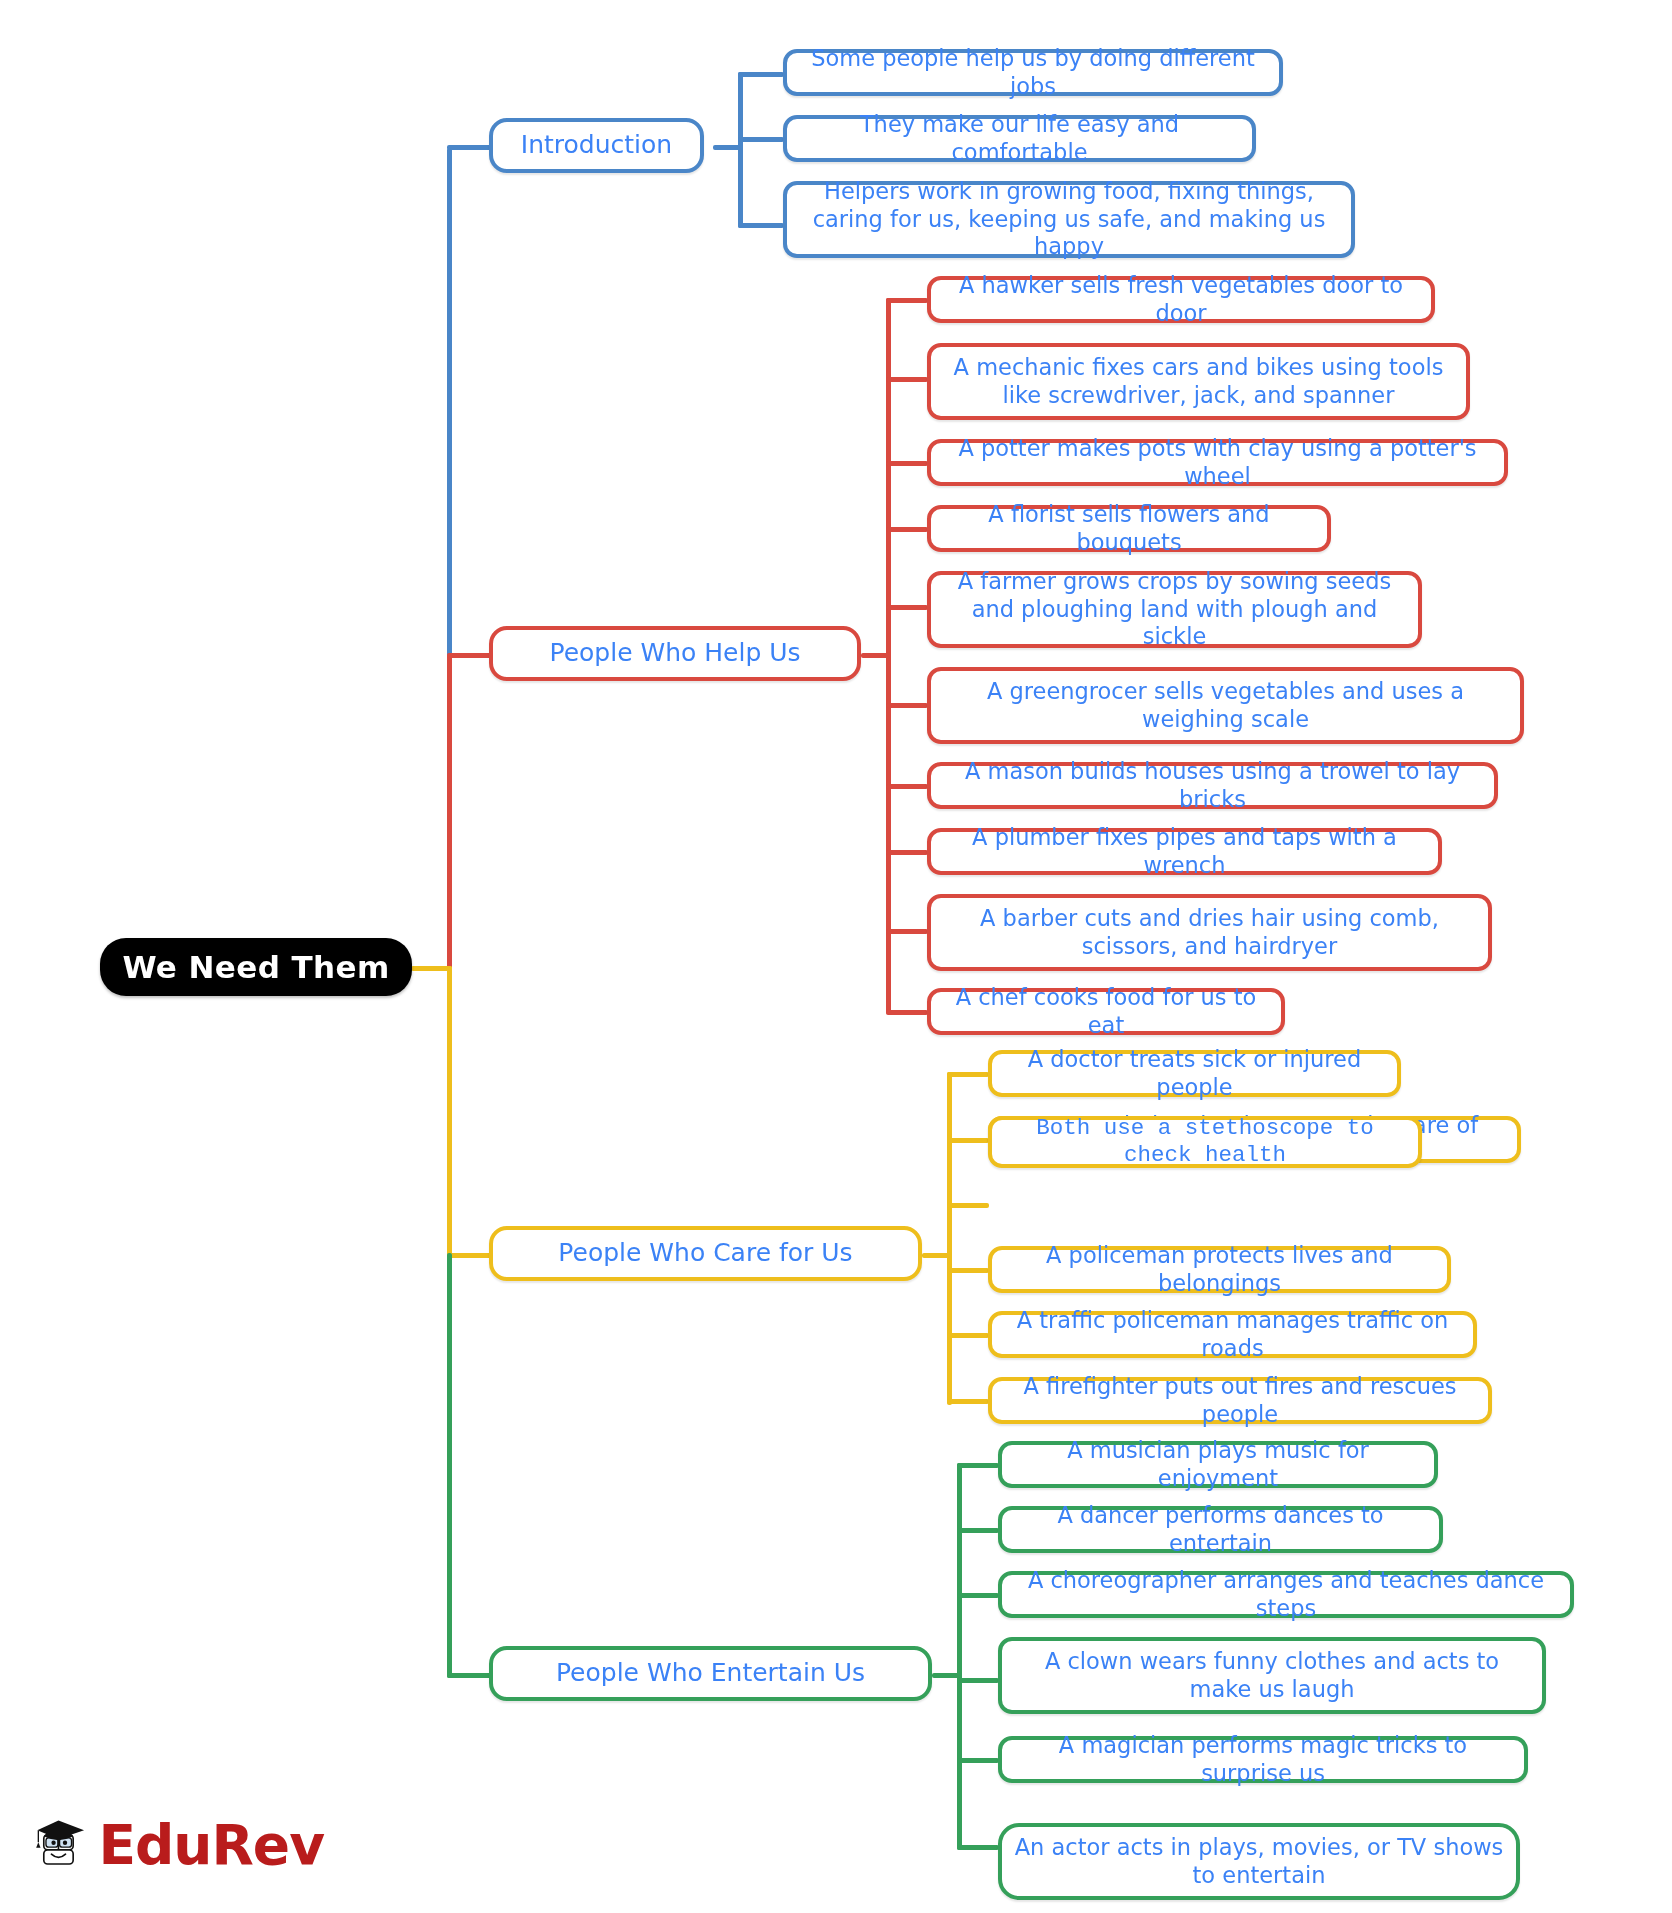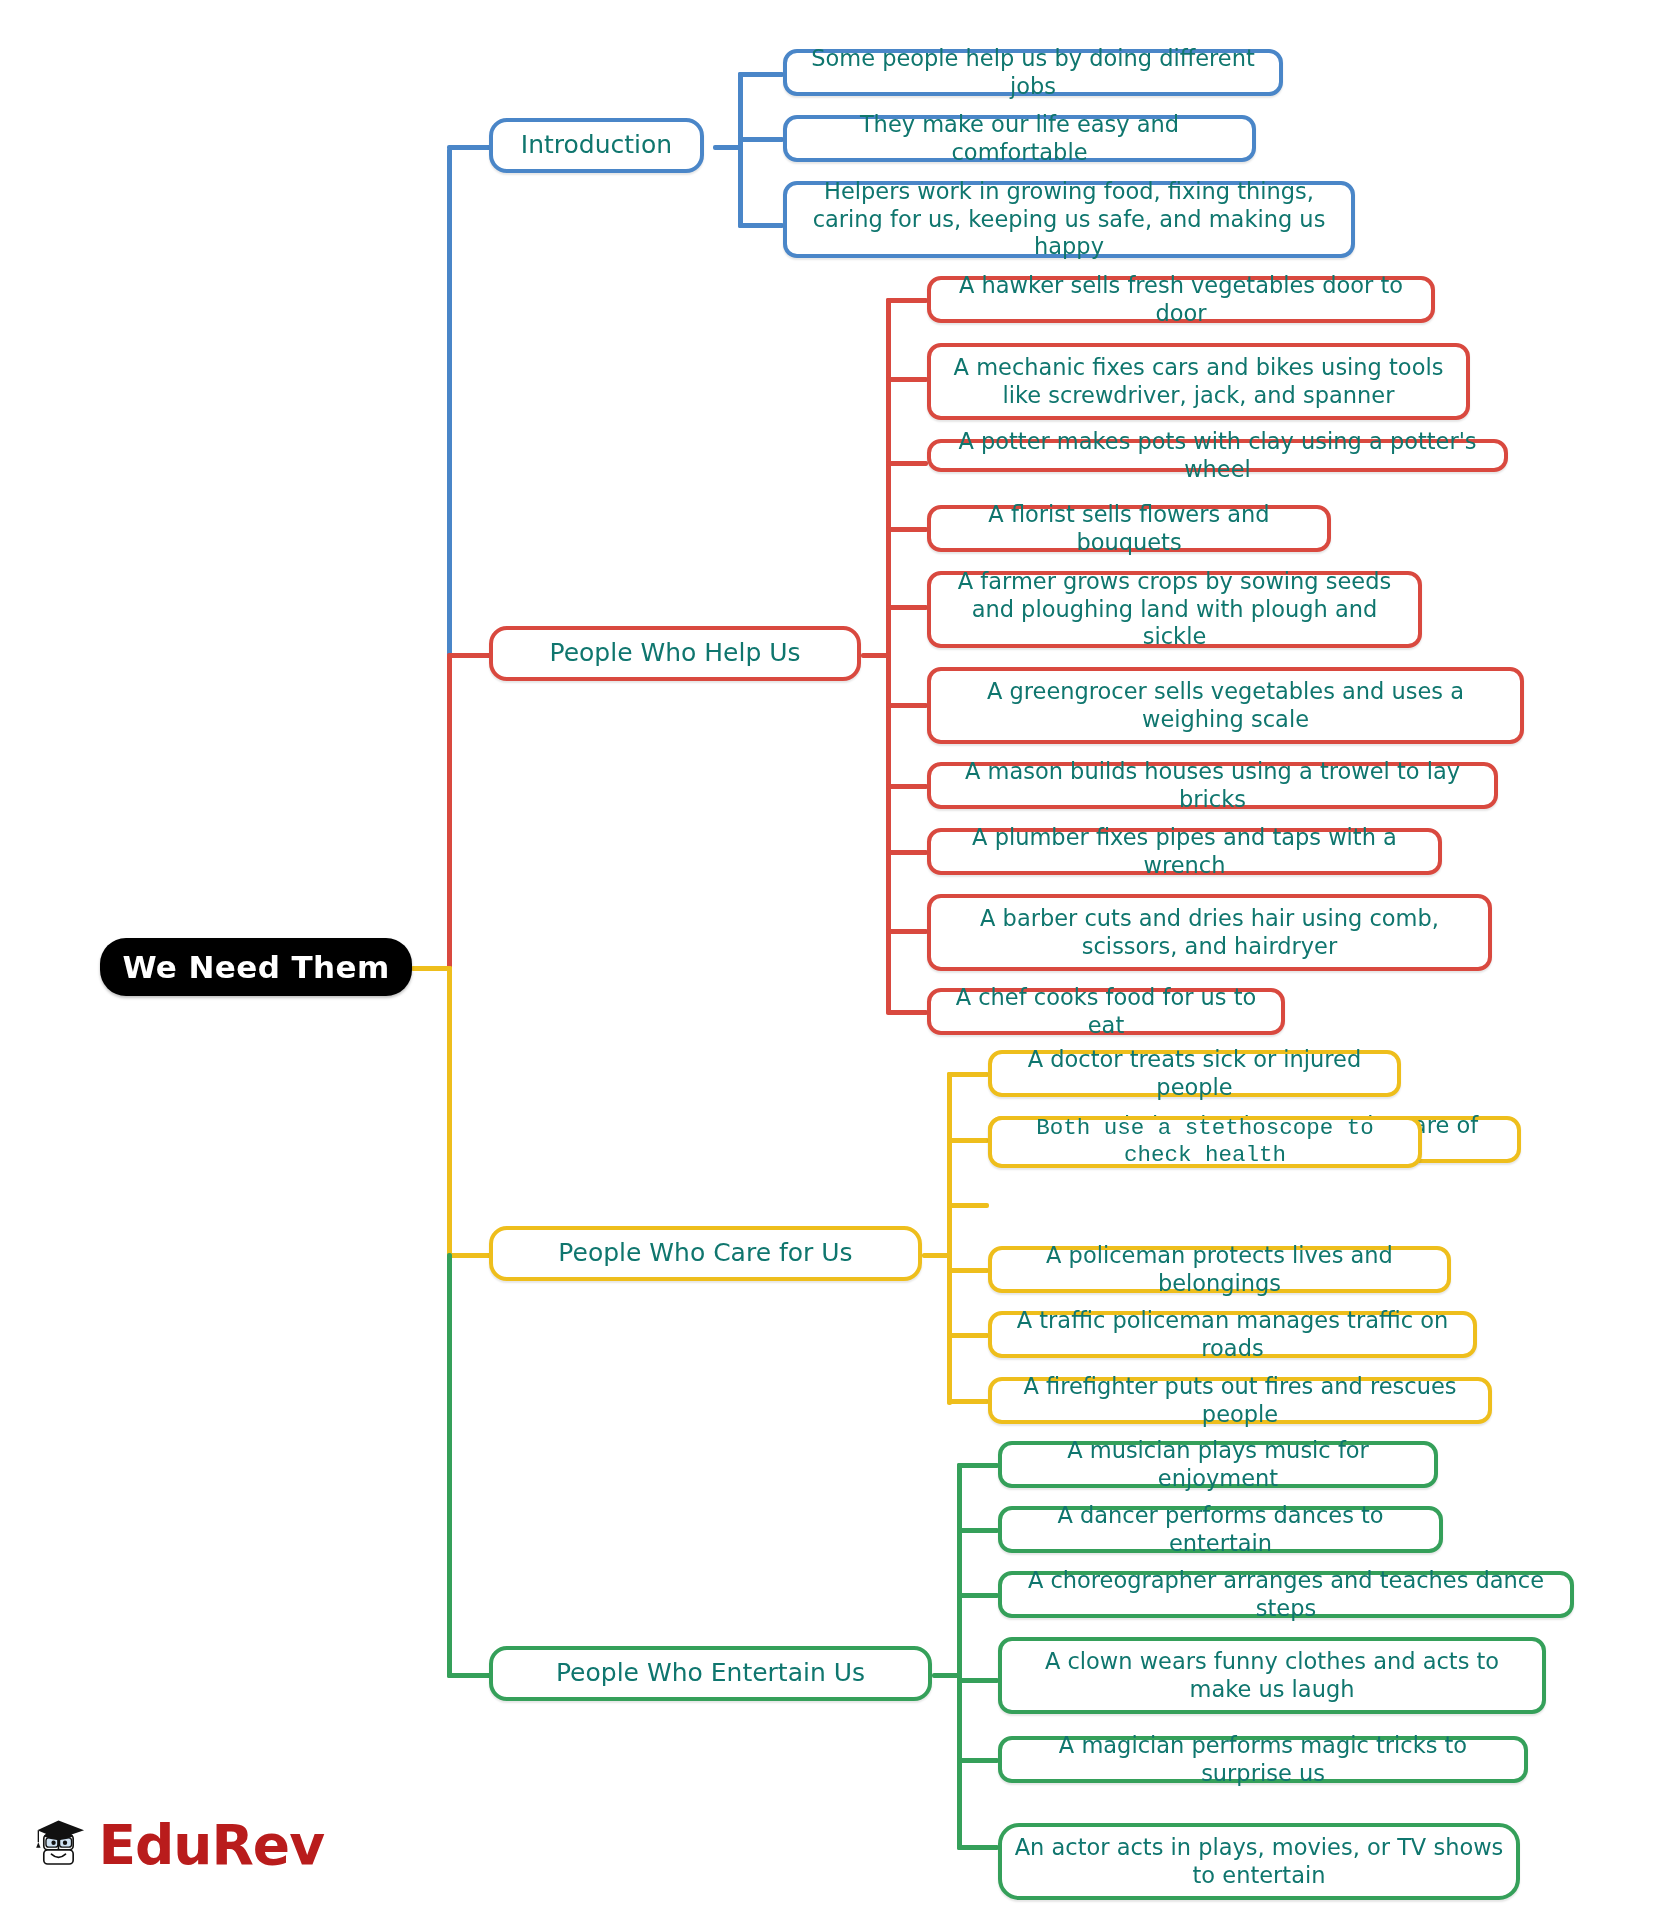--- a/index.html
+++ b/index.html
@@ -25,21 +25,21 @@
   }
   
   .node {
     position: absolute;
     box-sizing: border-box;
     background: #ffffff;
     display: flex;
     align-items: center;
     justify-content: center;
     text-align: center;
-    color: #0f766e;
+    color: #3b82f6;
     line-height: 1.22;
   }
   .node.leaf {
     border-width: 4px;
     border-style: solid;
     border-radius: 14px;
     font-size: 22.5px;
     padding: 4px 12px;
     box-shadow: 0 2px 2px rgba(0,0,0,0.10);
   }
@@ -148,21 +148,21 @@
   <div class="node branch" style="left:489px; top:1226px; width:433px; height:55px; border-color:#eebe1c;">People Who Care for Us</div>
 
   <div class="node branch" style="left:489px; top:1646px; width:443px; height:55px; border-color:#35a05a;">People Who Entertain Us</div>
 
   <div class="node leaf" style="left:783px; top:49px; width:500px; height:47px; border-color:#4a86c8;">Some people help us by doing different jobs</div>
   <div class="node leaf" style="left:783px; top:115px; width:473px; height:47px; border-color:#4a86c8;">They make our life easy and comfortable</div>
   <div class="node leaf" style="left:783px; top:181px; width:572px; height:77px; border-color:#4a86c8;">Helpers work in growing food, fixing things, caring for us, keeping us safe, and making us happy</div>
 
   <div class="node leaf" style="left:927px; top:276px; width:508px; height:47px; border-color:#d9493f;">A hawker sells fresh vegetables door to door</div>
   <div class="node leaf" style="left:927px; top:343px; width:543px; height:77px; border-color:#d9493f;">A mechanic fixes cars and bikes using tools like screwdriver, jack, and spanner</div>
-  <div class="node leaf" style="left:927px; top:439px; width:581px; height:33px; border-color:#d9493f;">A potter makes pots with clay using a potter's wheel</div>
+  <div class="node leaf" style="left:927px; top:439px; width:581px; height:47px; border-color:#d9493f;">A potter makes pots with clay using a potter's wheel</div>
   <div class="node leaf" style="left:927px; top:505px; width:404px; height:47px; border-color:#d9493f;">A florist sells flowers and bouquets</div>
   <div class="node leaf" style="left:927px; top:571px; width:495px; height:77px; border-color:#d9493f;">A farmer grows crops by sowing seeds and ploughing land with plough and sickle</div>
   <div class="node leaf" style="left:927px; top:667px; width:597px; height:77px; border-color:#d9493f;">A greengrocer sells vegetables and uses a weighing scale</div>
   <div class="node leaf" style="left:927px; top:762px; width:571px; height:47px; border-color:#d9493f;">A mason builds houses using a trowel to lay bricks</div>
   <div class="node leaf" style="left:927px; top:828px; width:515px; height:47px; border-color:#d9493f;">A plumber fixes pipes and taps with a wrench</div>
   <div class="node leaf" style="left:927px; top:894px; width:565px; height:77px; border-color:#d9493f;">A barber cuts and dries hair using comb, scissors, and hairdryer</div>
   <div class="node leaf" style="left:927px; top:988px; width:358px; height:47px; border-color:#d9493f;">A chef cooks food for us to eat</div>
 
   <div class="node leaf" style="left:988px; top:1050px; width:413px; height:47px; border-color:#eebe1c;">A doctor treats sick or injured people</div>
   <div class="node leaf" style="left:988px; top:1116px; width:533px; height:47px; border-color:#eebe1c;">A nurse helps the doctor to take care of patients</div>

